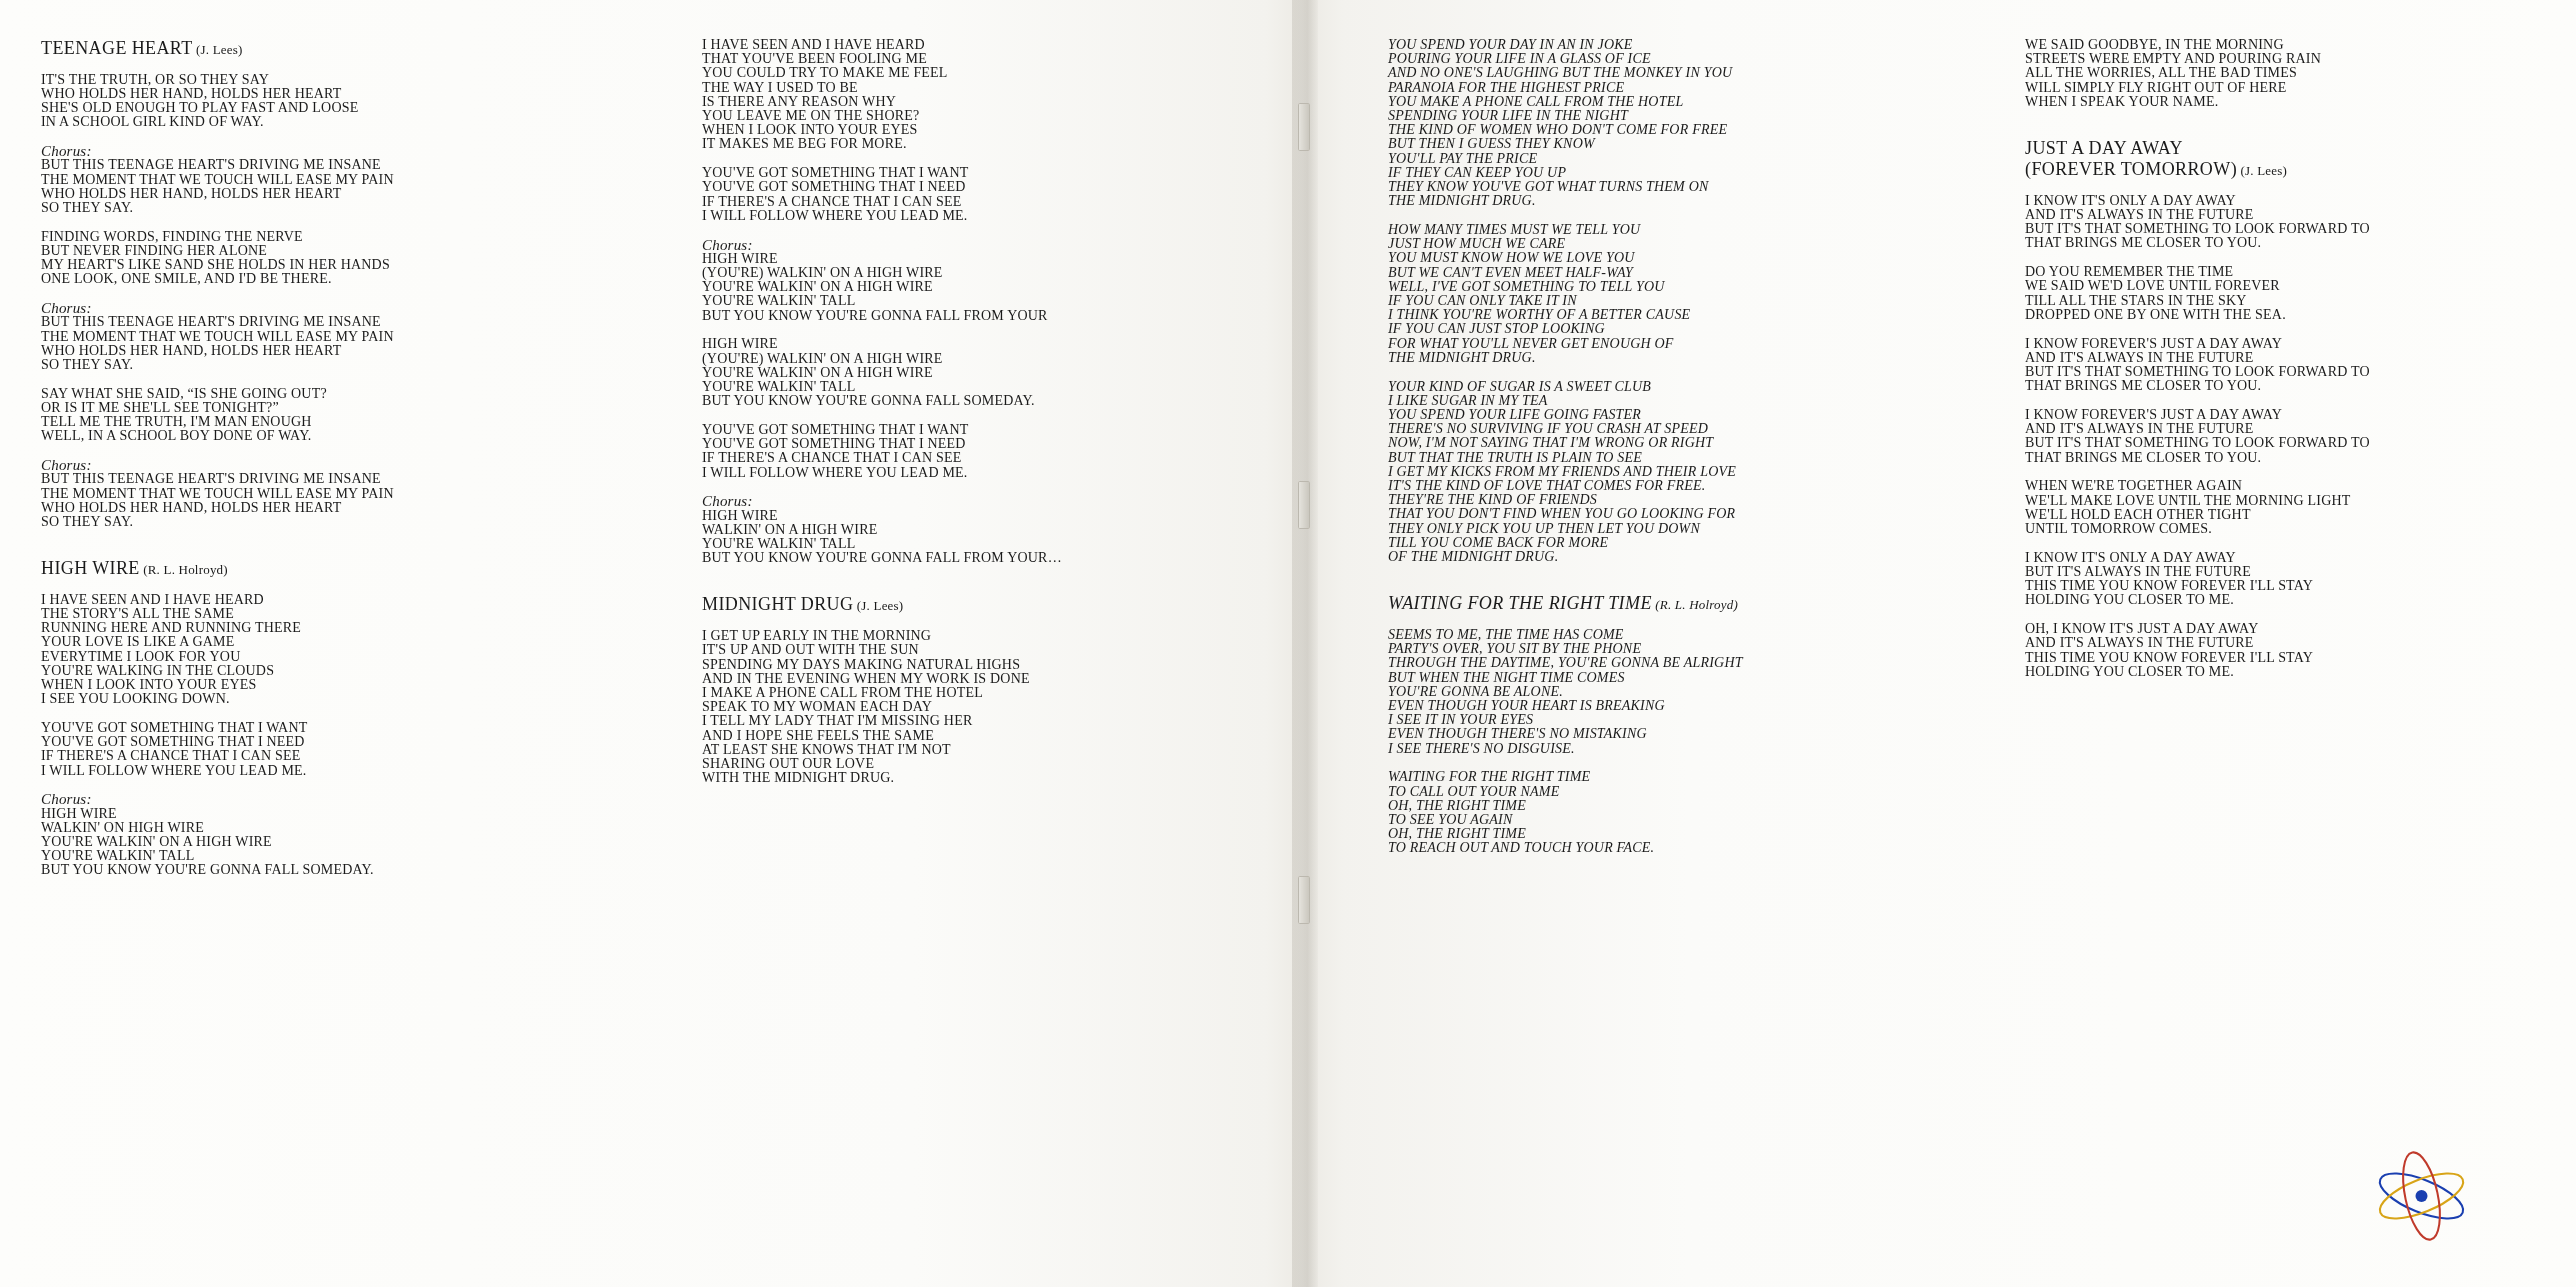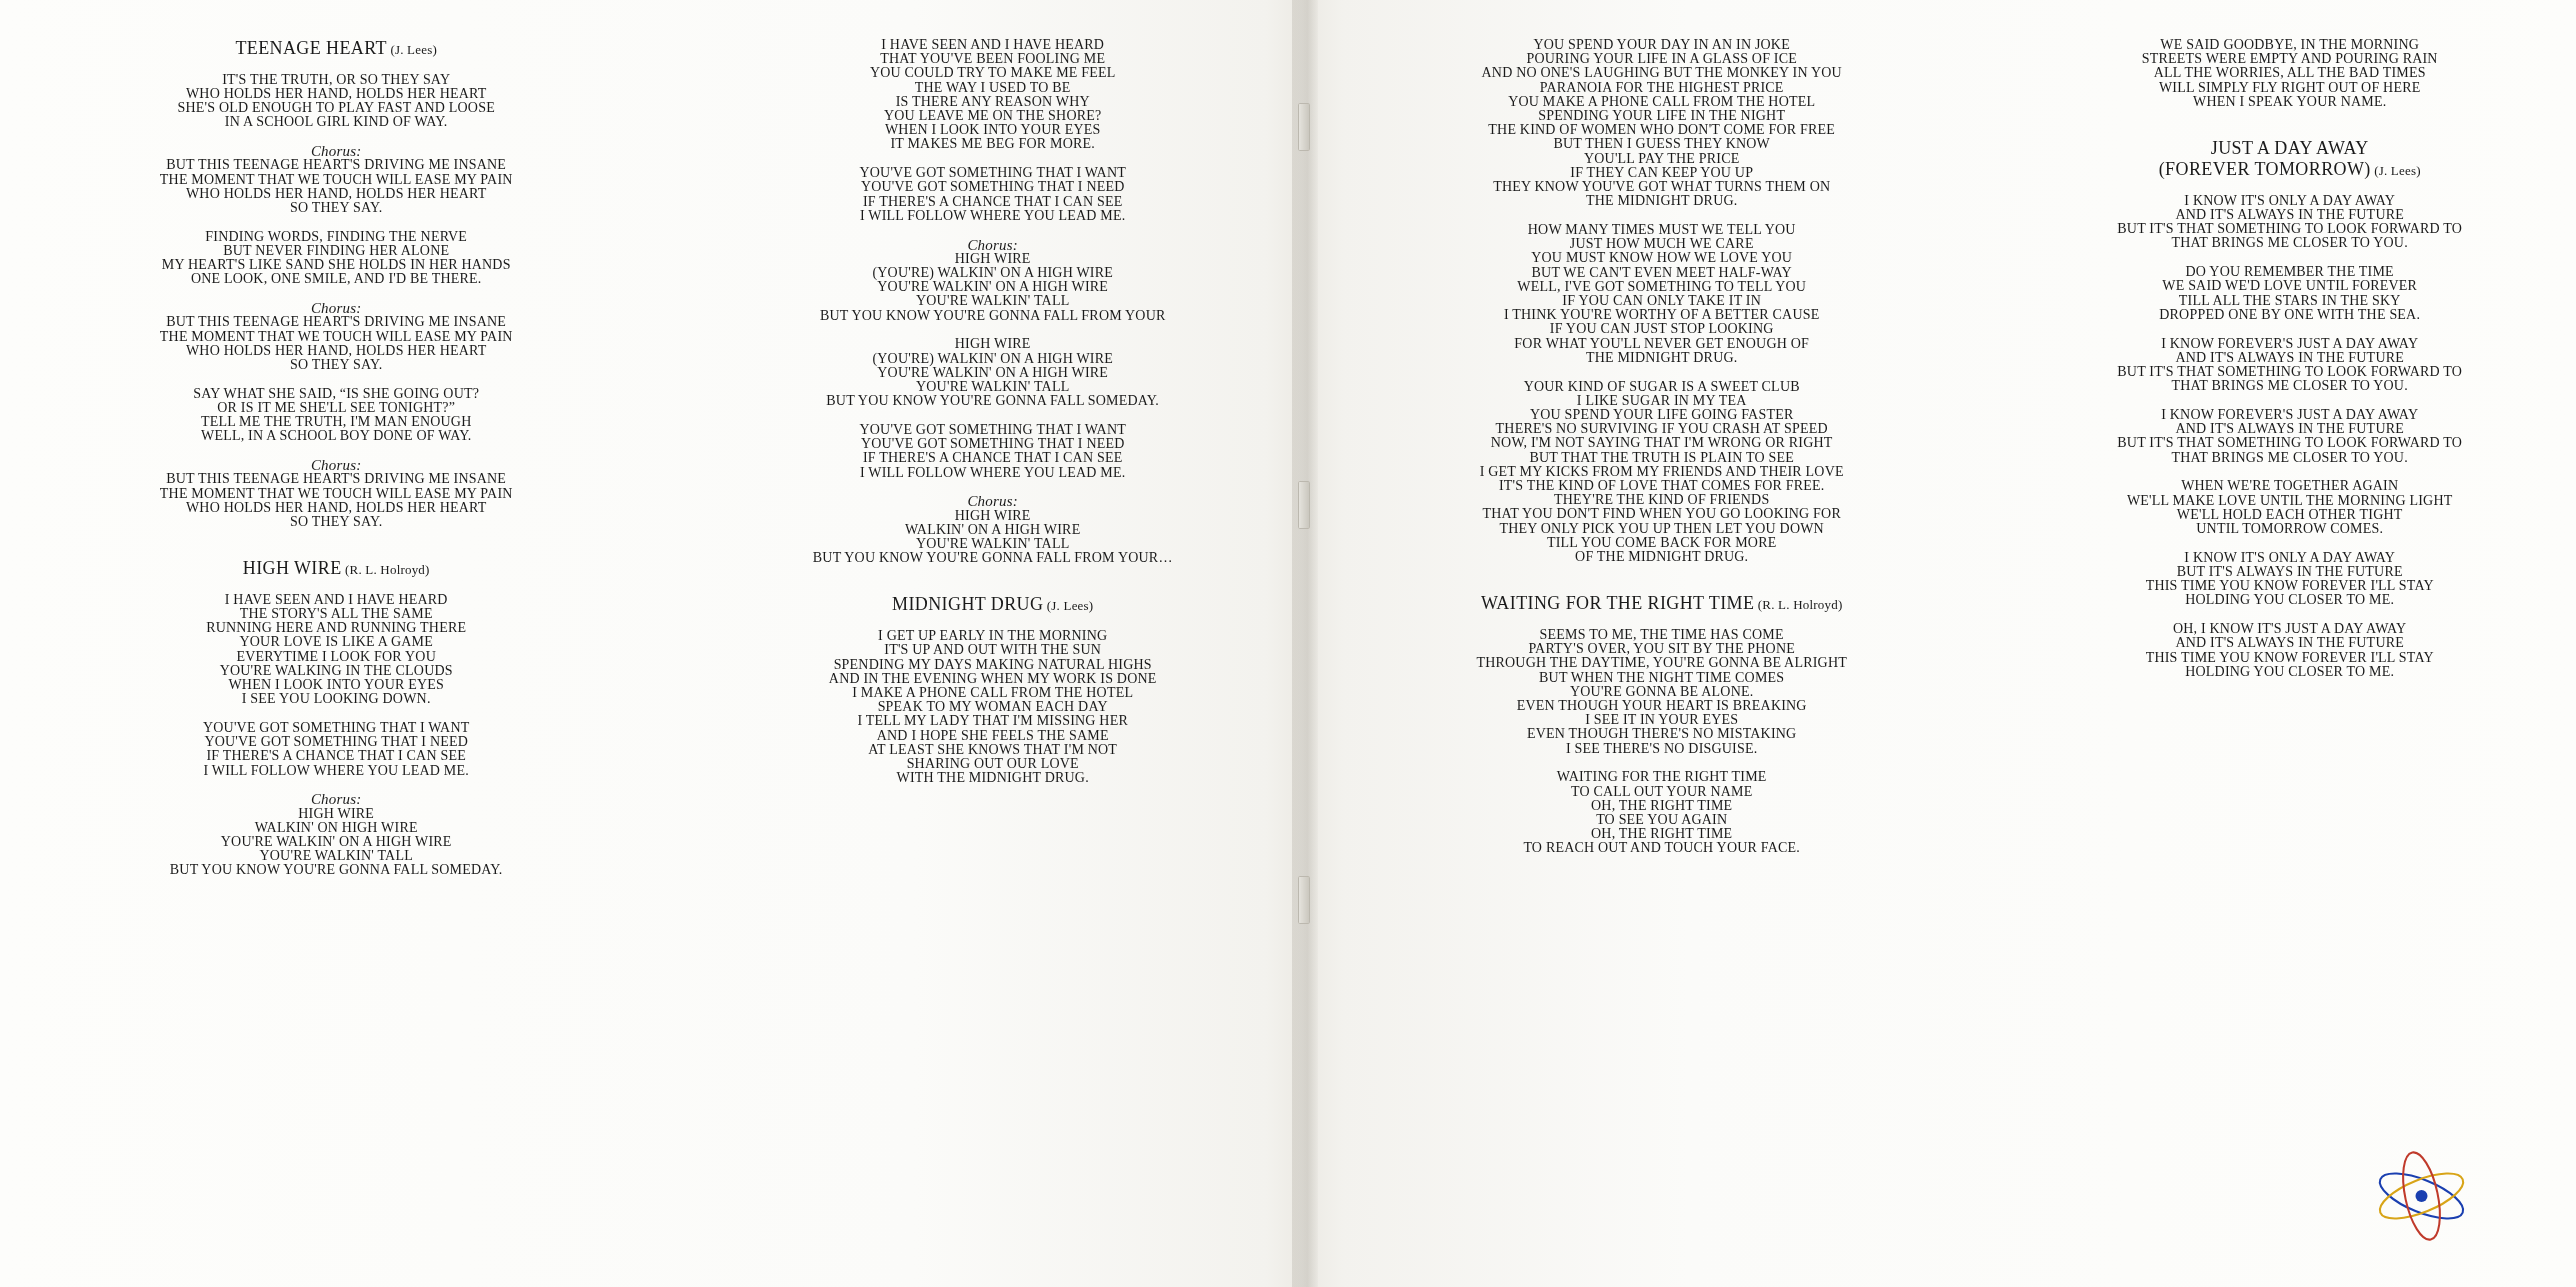--- a/index.html
+++ b/index.html
@@ -57,24 +57,24 @@
     position: absolute;
     inset: 0;
     display: flex;
   }
   .col {
     box-sizing: border-box;
     padding-top: 38px;
   }
   .col-1 { width: 652px; padding-left: 41px; padding-right: 20.6px; }
   .col-2 { width: 652px; padding-left: 50px; padding-right: 20.6px; }
-  .col-3 { width: 652px; padding-left: 84px; padding-right: 20.6px; }
+  .col-3 { width: 652px; padding-left: 84px; padding-right: 20.6px; font-style: italic; }
   .col-4 { width: 619px; padding-left: 69px; padding-right: 20.6px; }
 
-  .song { margin-bottom: 29px; text-align: center; }
+  .song { margin-bottom: 29px; }
 
   .song-title {
     font-family: "Liberation Serif", serif;
     font-size: 18px;
     letter-spacing: 0.4px;
     margin: 0 0 13.7px 0;
     white-space: nowrap;
   }
   .song-title .t-main { }
   .song-title .t-sub {

